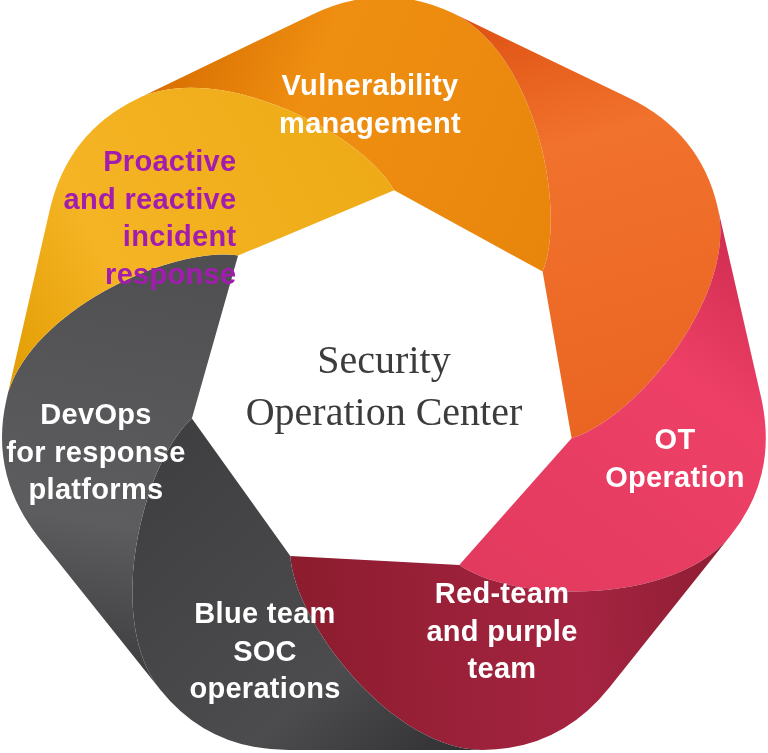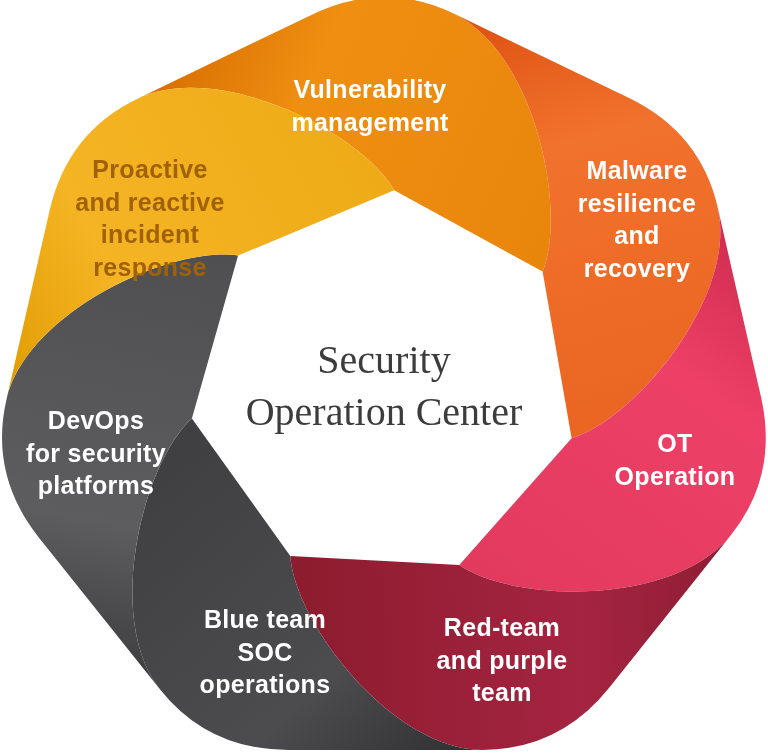--- a/index.html
+++ b/index.html
@@ -1,21 +1,21 @@
 <!DOCTYPE html>
 <html><head>
 <meta charset="utf-8">
 <style>
   html,body{margin:0;padding:0;background:#ffffff;}
   .stage{position:relative;width:768px;height:753px;overflow:hidden;
          font-family:"Liberation Sans",sans-serif;}
   .wheel-svg{position:absolute;left:0;top:0;width:768px;height:753px;display:block;}
   .seg-label{position:absolute;transform:translate(-50%,-50%);
              text-align:center;white-space:pre-line;
-             font-weight:bold;font-size:25px;line-height:1.3;
+             font-weight:bold;font-size:29px;line-height:1.3;
              letter-spacing:.3px;color:#fff;pointer-events:none;}
   .center-label{position:absolute;left:384px;top:386px;transform:translate(-50%,-50%);
                 width:460px;text-align:center;white-space:pre-line;
                 font-family:"Liberation Serif","DejaVu Serif",serif;
                 font-size:40px;line-height:1.3;color:#3c3c3c;pointer-events:none;}
 </style>
 </head>
 <body>
 
 <div class="stage">
@@ -63,40 +63,36 @@
       <path d="M 717.8 207.9 L 761.0 397.1 Q 778.8 475.1 730.6 535.6 C 674.5 605.9 514.2 603.0 459.3 564.9 L 571.6 438.3 C 635.6 419.2 737.9 295.6 717.8 207.9 Z" fill="url(#seg-grad-2)"></path>
       <path d="M 730.6 535.6 L 609.6 687.3 Q 559.7 749.9 482.4 749.9 C 392.4 749.9 294.7 622.7 290.3 556.0 L 459.3 564.9 C 514.2 603.0 674.5 605.9 730.6 535.6 Z" fill="url(#seg-grad-3)"></path>
       <path d="M 482.4 749.9 L 288.3 749.9 Q 208.3 749.9 160.1 689.4 C 104.0 619.1 142.5 463.4 191.9 418.4 L 290.3 556.0 C 294.7 622.7 392.4 749.9 482.4 749.9 Z" fill="url(#seg-grad-4)"></path>
       <path d="M 160.1 689.4 L 39.0 537.7 Q -10.8 475.1 6.4 399.7 C 26.4 312.0 172.1 245.0 238.1 255.6 L 191.9 418.4 C 142.5 463.4 104.0 619.1 160.1 689.4 Z" fill="url(#seg-grad-5)"></path>
       <path d="M 6.4 399.7 L 49.6 210.5 Q 67.4 132.5 137.0 98.9 C 218.1 59.9 361.3 132.1 394.2 190.3 L 238.1 255.6 C 172.1 245.0 26.4 312.0 6.4 399.7 Z" fill="url(#seg-grad-6)"></path>
     </svg>
 
   <div class="seg-label" style="left: 370px; top: 105px; color: rgb(255, 255, 255);">Vulnerability
 management</div>
 
-  <div class="seg-label" style="left: 637px; top: 219px; color: rgb(255, 255, 255);">Malware
-resilience
-and
-recovery</div>
 
   <div class="seg-label" style="left: 675px; top: 459px; color: rgb(255, 255, 255);">OT
 Operation</div>
 
-  <div class="seg-label" style="left: 502px; top: 660px; color: rgb(255, 255, 255);">Red-team
+  <div class="seg-label" style="left: 502px; top: 632px; color: rgb(255, 255, 255);">Red-team
 and purple
 team</div>
 
   <div class="seg-label" style="left: 253px; top: 652px; color: rgb(255, 255, 255); margin-left: 12px;">Blue team
 SOC
 operations</div>
 
   <div class="seg-label" style="left: 96px; top: 453px; color: rgb(255, 255, 255);">DevOps
-for security
+for response
 platforms</div>
 
-  <div class="seg-label" style="left: 150px; top: 218px; color: #a16207;">Proactive
+  <div class="seg-label" style="left: 150px; top: 218px; color: #a21caf; text-align: right;">Proactive
 and reactive
 incident
 response</div>
 
   <div class="center-label" style="color: rgb(60, 60, 60);">Security
 Operation Center</div>
 </div>
 
 </body></html>

